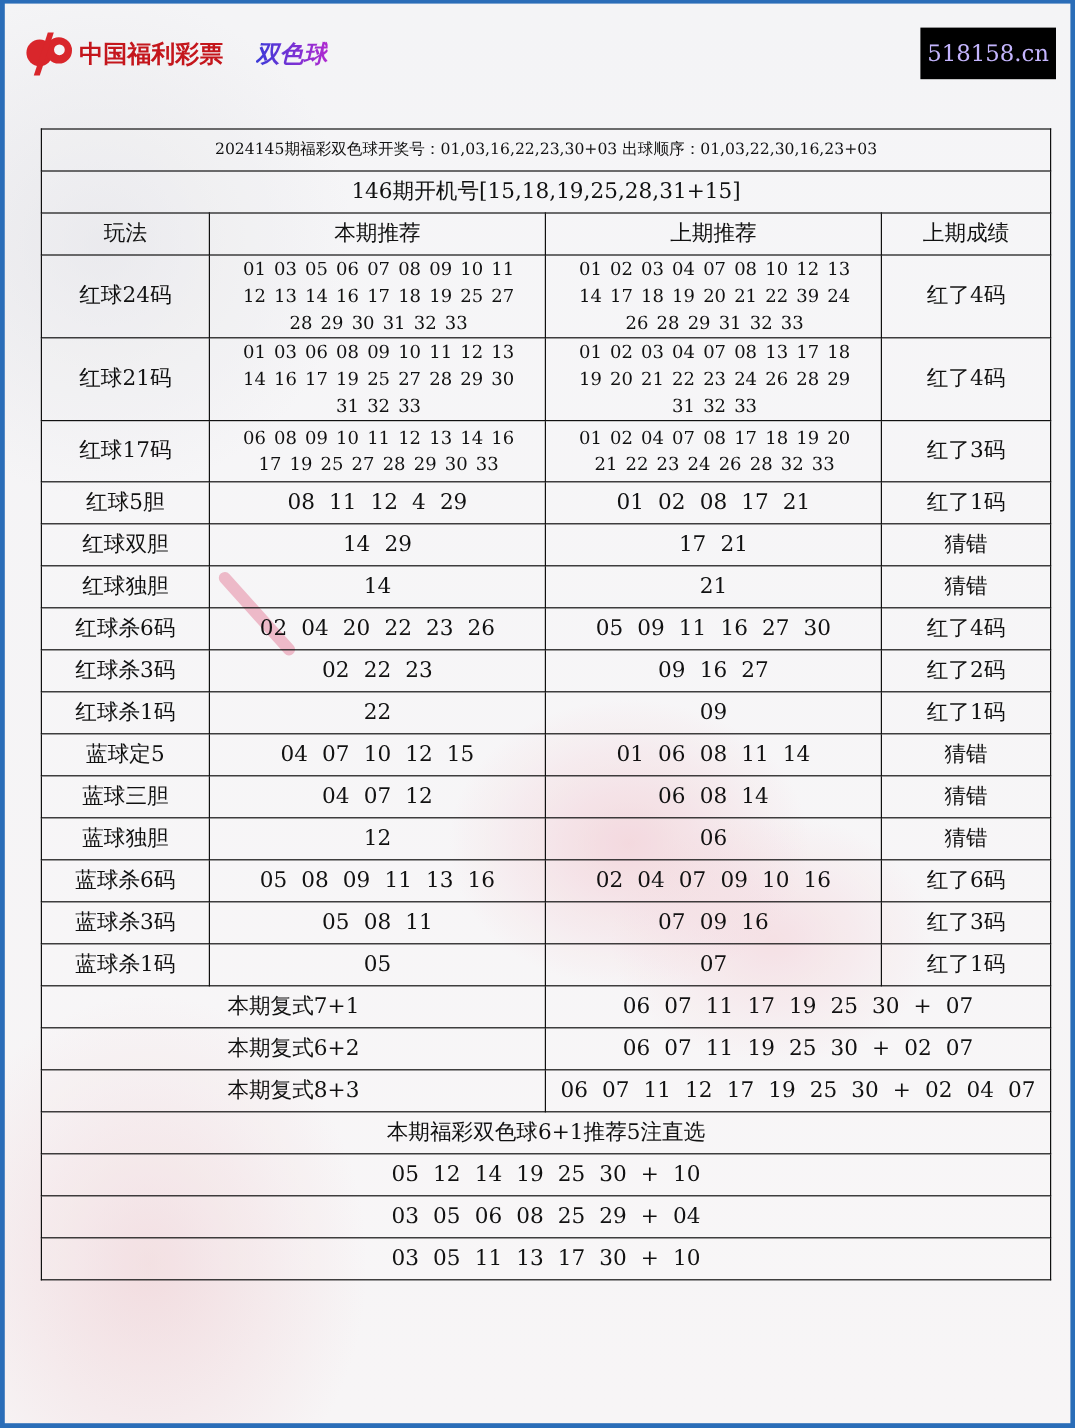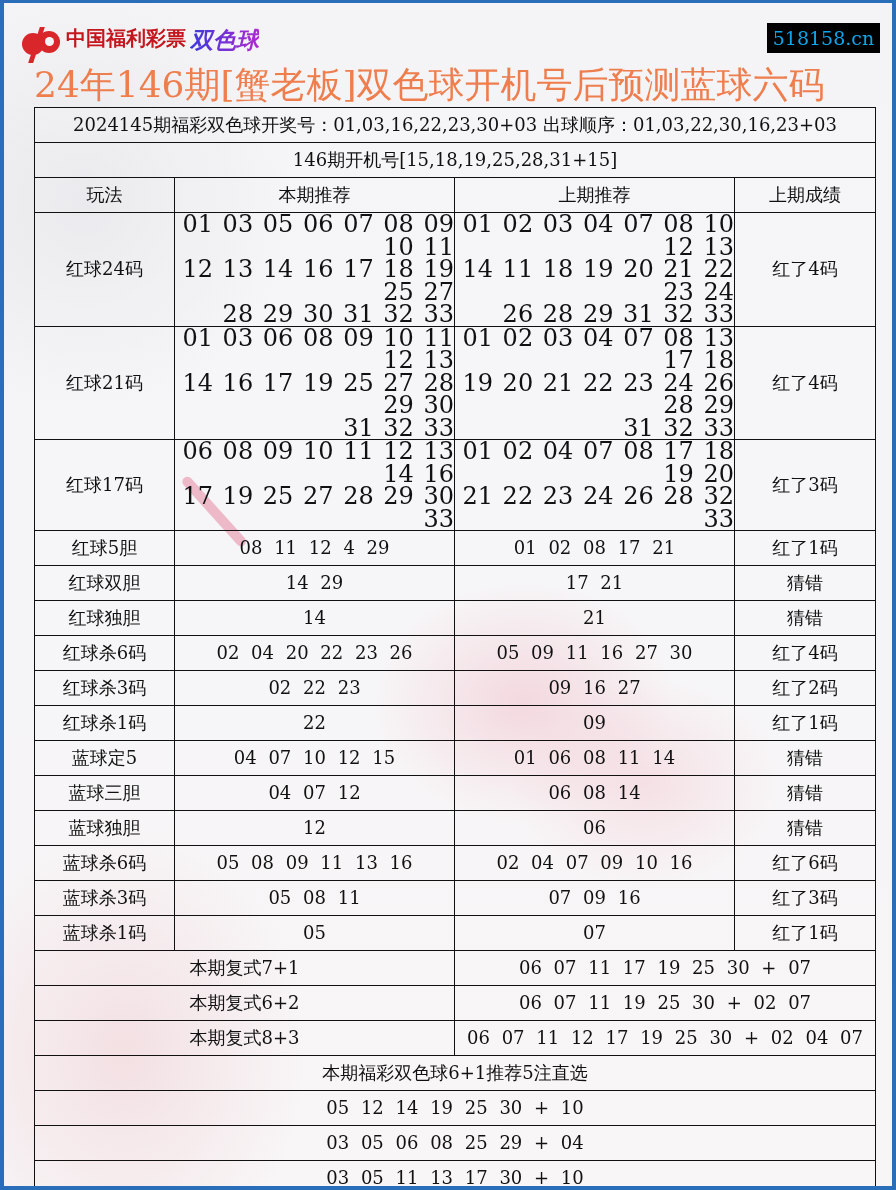--- a/index.html
+++ b/index.html
@@ -18,21 +18,21 @@
         radial-gradient(ellipse 300px 300px at 80px 200px, rgba(220,220,225,0.5), rgba(255,255,255,0) 70%),
         linear-gradient(180deg, #f4f4f6 0%, #f7f5f6 100%);
       overflow: hidden;
     }
     .petal-stroke {
       position: absolute; left: 180px; top: 470px; width: 90px; height: 10px;
       background: rgba(226,120,150,0.55); border-radius: 6px;
       transform: rotate(48deg); transform-origin: left center;
     }
     .logo {
-      position: absolute; left: 16px; top: 22px; display: flex; align-items: flex-start; gap: 4px;
+      position: absolute; left: 16px; top: 22px; display: flex; align-items: center; gap: 4px;
     }
     .logo-mark {
       width: 42px; height: 40px; position: relative;
     }
     .logo-mark .c1 {
       position: absolute; left: 2px; top: 8px; width: 22px; height: 22px;
       border-radius: 50%; background: #d9262b;
     }
     .logo-mark .c2 {
       position: absolute; left: 18px; top: 6px; width: 22px; height: 22px;
@@ -45,49 +45,49 @@
     .logo-mark .hole {
       position: absolute; left: 25px; top: 12px; width: 9px; height: 9px; border-radius: 50%;
       background: #f4f4f6;
     }
     .logo-text {
       font-family: "DejaVu Sans", "Liberation Sans", sans-serif;
       font-weight: bold; font-size: 20px; color: #c4161c; letter-spacing: 0px;
     }
     .logo-text2 {
       font-family: "DejaVu Sans", "Liberation Sans", sans-serif;
-      font-weight: bold; font-style: italic; font-size: 23px;
+      font-weight: bold; font-style: italic; font-size: 20px;
       background: linear-gradient(90deg, #3a3ad8, #b02ad0);
-      -webkit-background-clip: text; background-clip: text; color: transparent;
+      -webkit-background-clip: text; background-clip: text; color: transparent; margin-left: 23px;
     }
     .site-badge {
-      position: absolute; left: 763px; top: 20px; width: 113px; height: 30px;
-      background: #000; color: #0ea5e9;
+      position: absolute; left: 763px; top: 20px; width: 113px; height: 43px;
+      background: #000; color: #c4b5fd;
       font-family: "DejaVu Serif", "Liberation Serif", serif; font-size: 19px;
       display: flex; align-items: center; justify-content: center;
     }
     .headline {
       position: absolute; left: 30px; top: 62px; width: 840px;
       font-size: 36px; color: #ee7e4e; white-space: nowrap; letter-spacing: 0px;
       line-height: 40px;
     }
     table.main {
       position: absolute; left: 30px; top: 104px; width: 841px;
       border-collapse: collapse; table-layout: fixed;
       font-size: 18px; color: #111;
     }
     table.main td {
       border: 1.5px solid #111; text-align: center; padding: 0;
       height: 34px; line-height: 22px; background: rgba(255,255,255,0.12);
     }
     table.main td.nums {
-      text-align: right; padding: 0 0 0 2px; line-height: 22.5px; word-spacing: 2px;
-      vertical-align: middle; font-size: 24px;
-    }
-    table.main td.wide { font-size: 18px; }
+      text-align: center; padding: 0 0 0 2px; line-height: 22.5px; word-spacing: 2px;
+      vertical-align: middle; font-size: 15px;
+    }
+    table.main td.wide { font-size: 13px; }
     .spaced { word-spacing: 6px; }
   </style>
 </head>
 <body>
 
 <div class="frame">
   <div class="petal-stroke"></div>
 
   <div class="logo">
     <div class="logo-mark">
@@ -95,21 +95,20 @@
         <div class="c2"></div>
         <div class="bar"></div>
         <div class="hole"></div>
     </div>
     <span class="logo-text">中国福利彩票</span>
     <span class="logo-text2">双色球</span>
   </div>
 
   <div class="site-badge">518158.cn</div>
 
-  <div class="headline">24年146期[蟹老板]双色球开机号后预测蓝球六码</div>
 
   <table class="main">
     <colgroup>
       <col style="width:140px">
         <col style="width:280px">
         <col style="width:280px">
         <col style="width:141px">
     </colgroup>
     <tbody id="tbody">
       <tr>
@@ -127,21 +126,21 @@
 
       <tr>
         <td>红球24码</td>
         <td class="nums" style="height:68px">
           <div>01 03 05 06 07 08 09 10 11</div>
           <div>12 13 14 16 17 18 19 25 27</div>
           <div>28 29 30 31 32 33</div>
         </td>
         <td class="nums">
           <div>01 02 03 04 07 08 10 12 13</div>
-          <div>14 11 18 19 20 21 22 23 24</div>
+          <div>14 17 18 19 20 21 22 39 24</div>
           <div>26 28 29 31 32 33</div>
         </td>
         <td>红了4码</td>
       </tr>
       <tr>
         <td>红球21码</td>
         <td class="nums" style="height:68px">
           <div>01 03 06 08 09 10 11 12 13</div>
           <div>14 16 17 19 25 27 28 29 30</div>
           <div>31 32 33</div>

